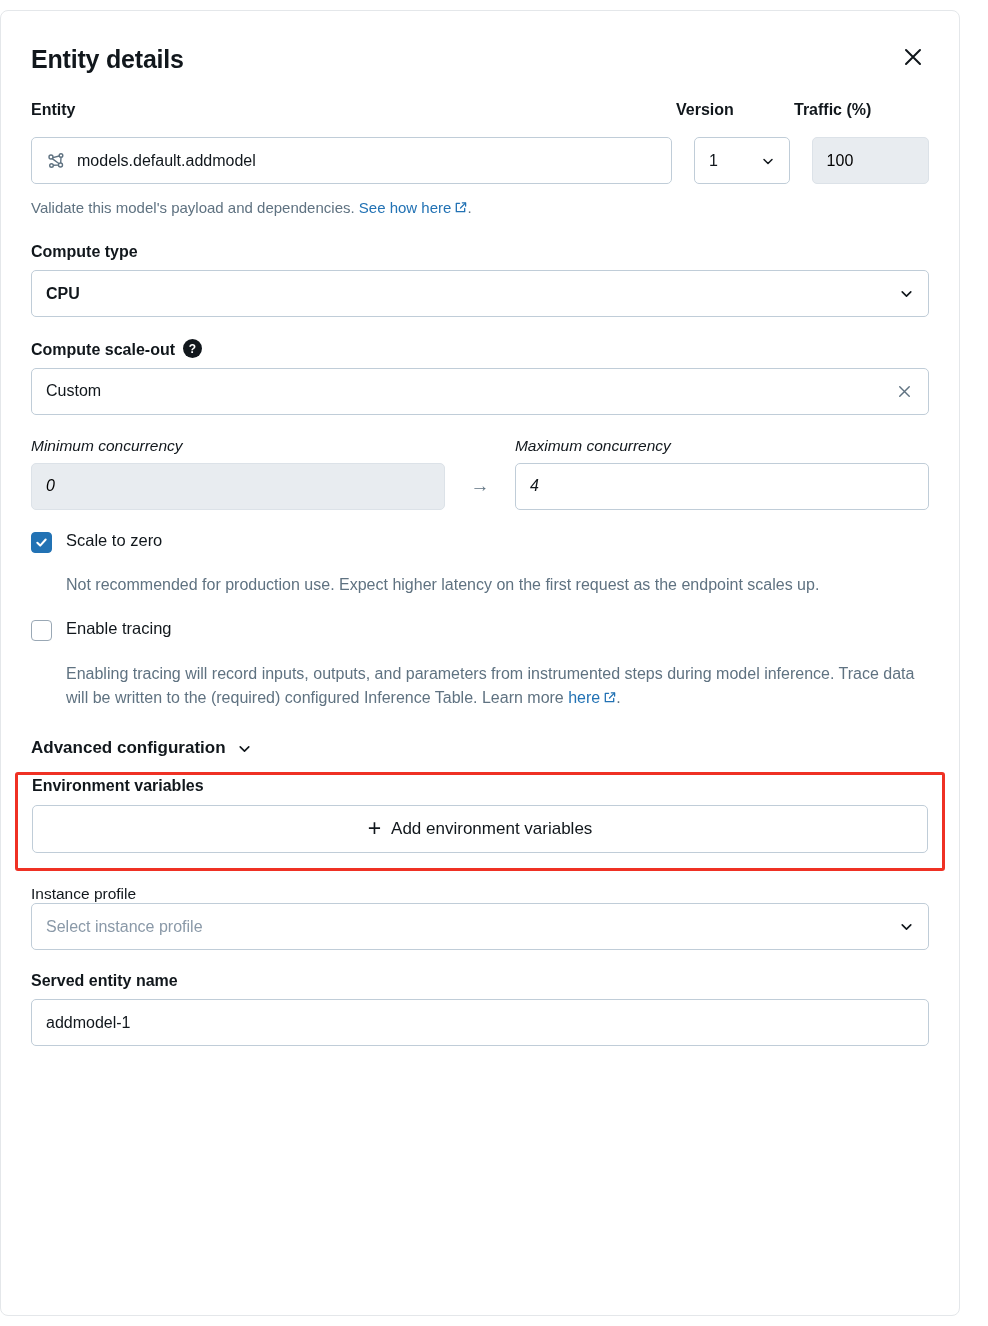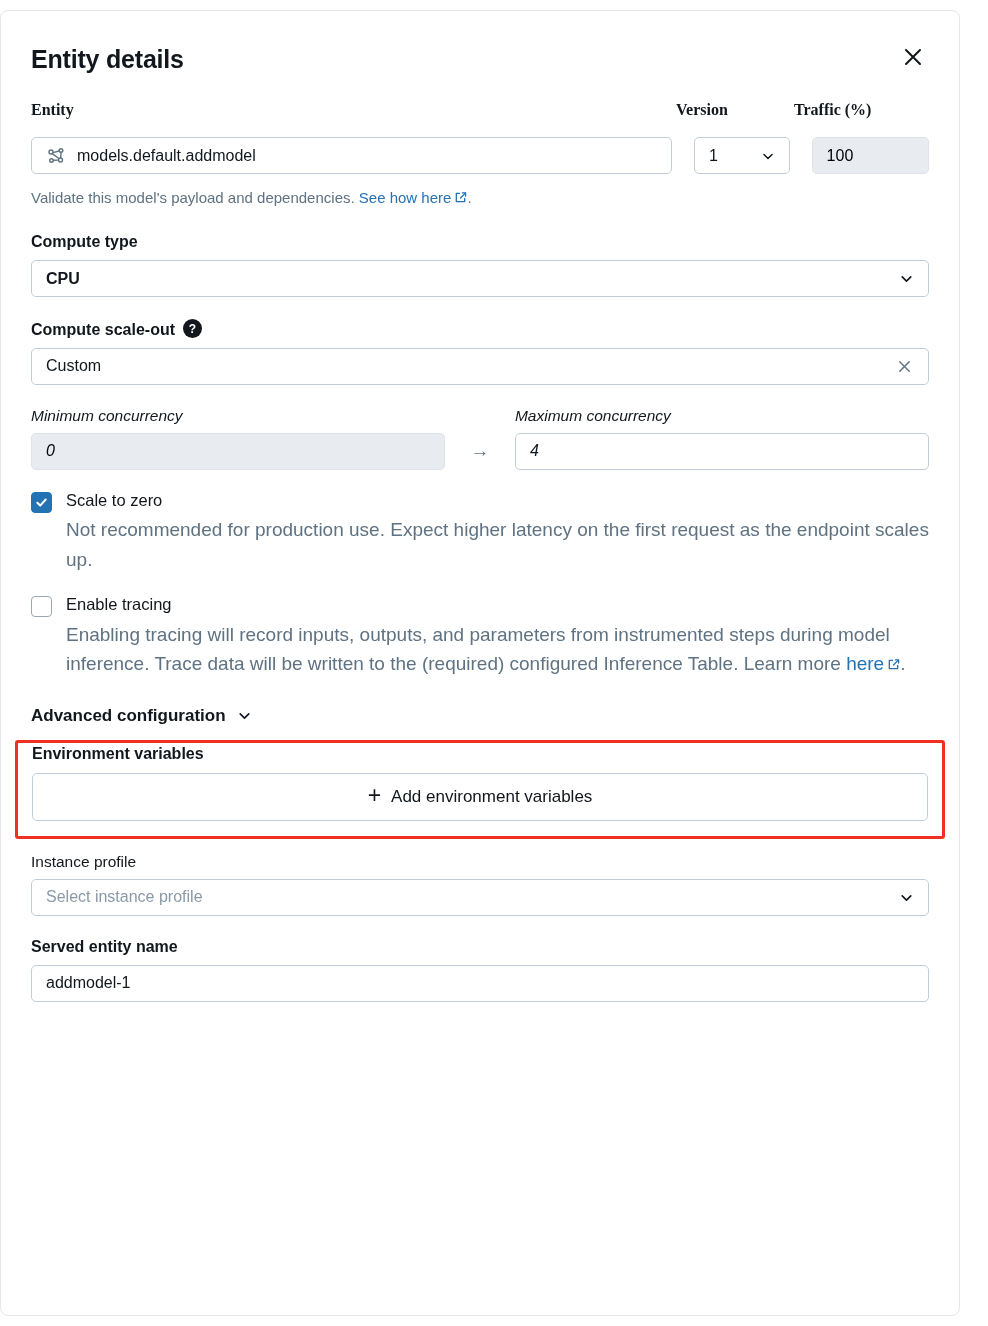--- a/index.html
+++ b/index.html
@@ -60,41 +60,39 @@
   .label {
     font-size: 16px;
     font-weight: bold;
     color: #11171c;
     margin-bottom: 9px;
   }
   .label-sm {
     font-size: 15.5px;
     font-weight: normal;
     color: #11171c;
-    margin-bottom: 8px;
   }
   .row-labels {
     display: flex;
     align-items: flex-start;
     margin-bottom: 9px;
-    font-family: Liberation Serif, serif;
   }
   .row-labels .l-entity { width: 645px; }
   .row-labels .l-version { width: 118px; }
   .row-labels .l-traffic { flex: 1; }
 
   .row-fields {
     display: flex;
     align-items: center;
     gap: 22px;
   }
 
   
   .field {
-    height: 37px;
+    height: 47px;
     border: 1px solid #c0cdd8;
     border-radius: 5px;
     background: #fff;
     display: flex;
     align-items: center;
     padding: 0 14px;
     font-size: 16px;
     color: #11171c;
   }
   .field.disabled {
@@ -196,24 +194,24 @@
     border-color: #2272b4;
   }
   .cb svg { display: block; }
   .check-text { flex: 1; }
   .check-title {
     font-size: 16.5px;
     color: #11171c;
     line-height: 1.25;
   }
   .check-desc {
-    font-size: 19px;
+    font-size: 16px;
     color: #5f7281;
     line-height: 1.55;
-    margin-top: 5px;
+    margin-top: 23px;
     max-width: 880px;
   }
   .check-desc a { color: #2272b4; text-decoration: none; }
 
   .adv-row {
     display: flex;
     align-items: center;
     margin-top: 26px;
     margin-bottom: 14px;
     cursor: pointer;

